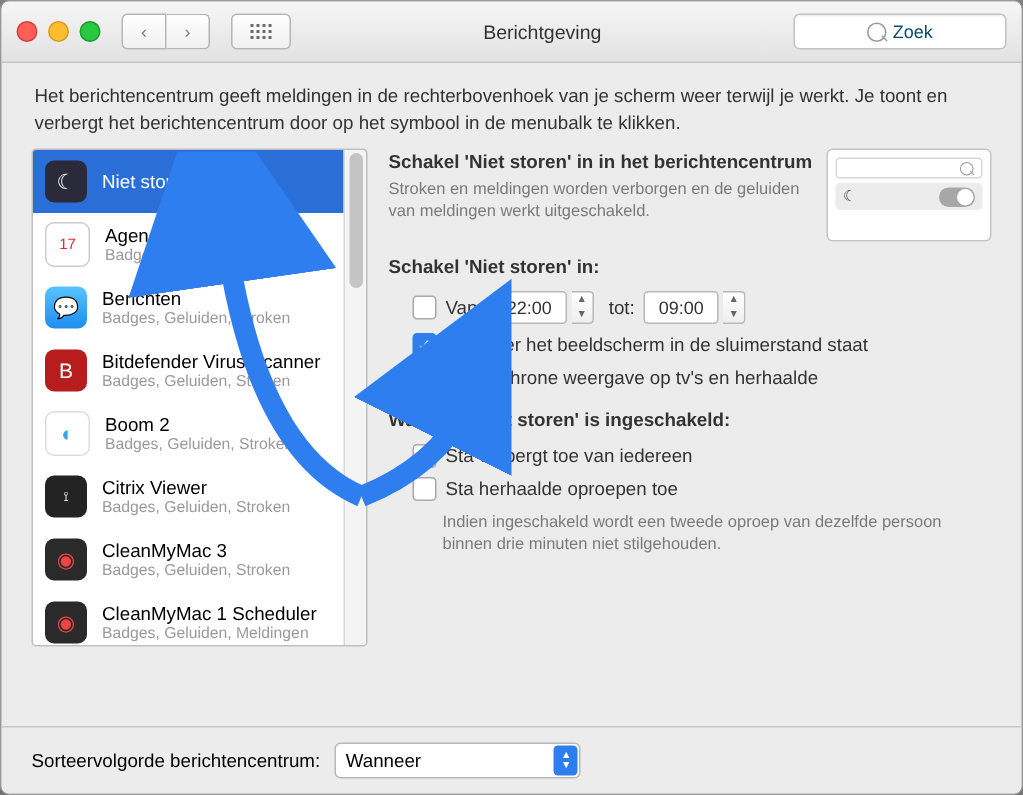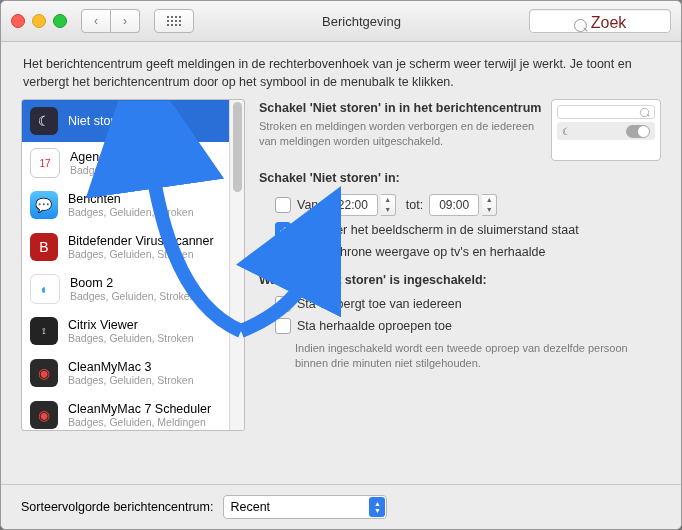--- a/index.html
+++ b/index.html
@@ -11,21 +11,21 @@
 .dot.y{background:#ffbd2e;border:1px solid #d49e24}
 .dot.g{background:#28c940;border:1px solid #1f9a2f}
 .nav-btns{display:flex}
 .segbtn{width:28px;height:22px;background:linear-gradient(#fff,#f0f0f0);border:1px solid #b6b6b6;display:flex;align-items:center;justify-content:center;font-size:12px;color:#7a7a7a}
 .segbtn:first-child{border-radius:4px 0 0 4px}
 .segbtn:last-child{border-radius:0 4px 4px 0;border-left:none}
 .grid-btn{width:38px;height:22px;background:linear-gradient(#fff,#f0f0f0);border:1px solid #b6b6b6;border-radius:4px;display:flex;align-items:center;justify-content:center;margin-left:6px}
 .grid-icon{display:grid;grid-template-columns:repeat(4,2px);grid-template-rows:repeat(3,2px);gap:2px}
 .grid-icon i{background:#6a6a6a}
 .title{flex:1;text-align:center;font-size:13px;color:#333}
-.search{width:140px;height:22px;background:#fff;border:1px solid #c2c2c2;border-radius:4px;display:flex;align-items:flex-end;justify-content:center;gap:4px;font-size:16px;color:#7f1d1d;box-shadow:inset 0 1px 1px rgba(0,0,0,.06)}
+.search{width:140px;height:22px;background:#fff;border:1px solid #c2c2c2;border-radius:4px;display:flex;align-items:center;justify-content:center;gap:4px;font-size:12px;color:#0c4a6e;box-shadow:inset 0 1px 1px rgba(0,0,0,.06)}
 .mag{width:11px;height:11px;border:1.3px solid #9a9a9a;border-radius:50%;position:relative}
 .mag:after{content:"";position:absolute;width:5px;height:1.3px;background:#9a9a9a;left:8px;top:9px;transform:rotate(45deg)}
 
 .intro{padding:14px 22px 8px;font-size:12.5px;color:#333;line-height:1.4}
 
 .body-row{display:flex;padding:0 20px;gap:14px}
 .sidebar{width:222px;height:330px;background:#fff;border:1px solid #bfbfbf;border-radius:3px;overflow:hidden;position:relative}
 .scrolltrack{position:absolute;right:0;top:0;bottom:0;width:14px;background:#f4f4f4;border-left:1px solid #d8d8d8}
 .scrollthumb{position:absolute;right:2px;top:2px;width:9px;height:90px;background:#c4c4c4;border-radius:5px}
 .app-item{display:flex;align-items:center;height:42px;padding:0 8px;gap:10px}
@@ -156,32 +156,32 @@
       <div class="app-item">
         <div class="app-icon ic-cm" style="color:#e44">◉</div>
         <div class="app-text">
             <span class="app-name">CleanMyMac 3</span>
             <span class="app-sub">Badges, Geluiden, Stroken</span>
           </div>
       </div>
       <div class="app-item">
         <div class="app-icon ic-cm" style="color:#e44">◉</div>
         <div class="app-text">
-            <span class="app-name">CleanMyMac 7 Scheduler</span>
+            <span class="app-name">CleanMyMac 1 Scheduler</span>
             <span class="app-sub">Badges, Geluiden, Meldingen</span>
           </div>
       </div>
 
     </div>
 
     <div class="pane">
       <div class="pane-top">
         <div class="pane-intro">
           <h4>Schakel 'Niet storen' in in het berichtencentrum</h4>
-          <p>Stroken en meldingen worden verborgen en de iedereen van meldingen worden uitgeschakeld.</p>
+          <p>Stroken en meldingen worden verborgen en de geluiden van meldingen werkt uitgeschakeld.</p>
         </div>
         <div class="nc-preview">
           <div class="nc-search">
               <span class="mag" style="transform:scale(.7)"></span>
             </div>
           <div class="nc-row">
               <span class="nc-moon">☾</span>
               <span class="switch"></span>
             </div>
           <div style="flex:1"></div>
@@ -232,21 +232,21 @@
           <path d="M0,0 L10,5 L0,10 z" fill="#2f7ef0"></path>
         </marker>
       </defs>
     <path d="M160 230 Q 90 200 70 60" stroke="#2f7ef0" stroke-width="14" fill="none" marker-end="url(#ah)"></path>
     <path d="M160 230 Q 210 210 230 170" stroke="#2f7ef0" stroke-width="14" fill="none" marker-end="url(#ah)"></path>
   </svg>
 
   <div class="footer">
     <span>Sorteervolgorde berichtencentrum:</span>
     <div class="select">
-      <span>Recent</span>
+      <span>Wanneer</span>
       <span class="select-arrows">
           <span>▲</span>
           <span>▼</span>
         </span>
     </div>
   </div>
 
 </div>
 
 </body></html>

